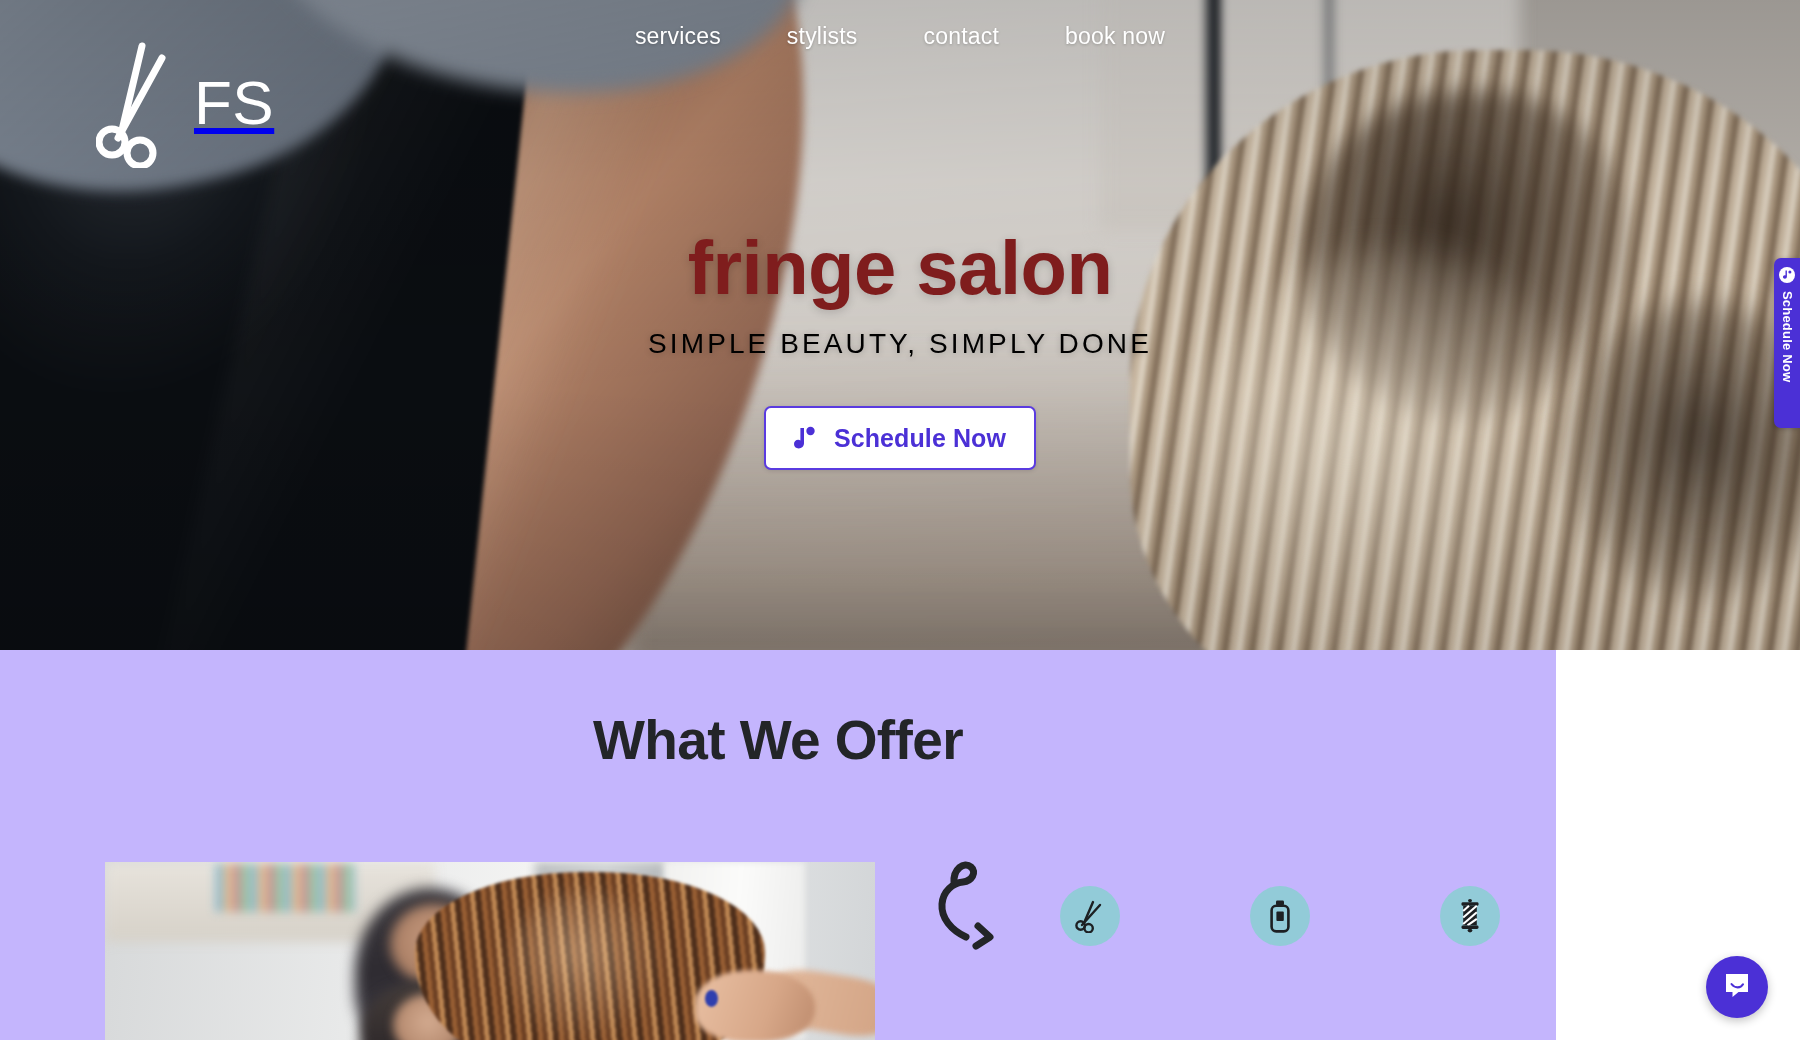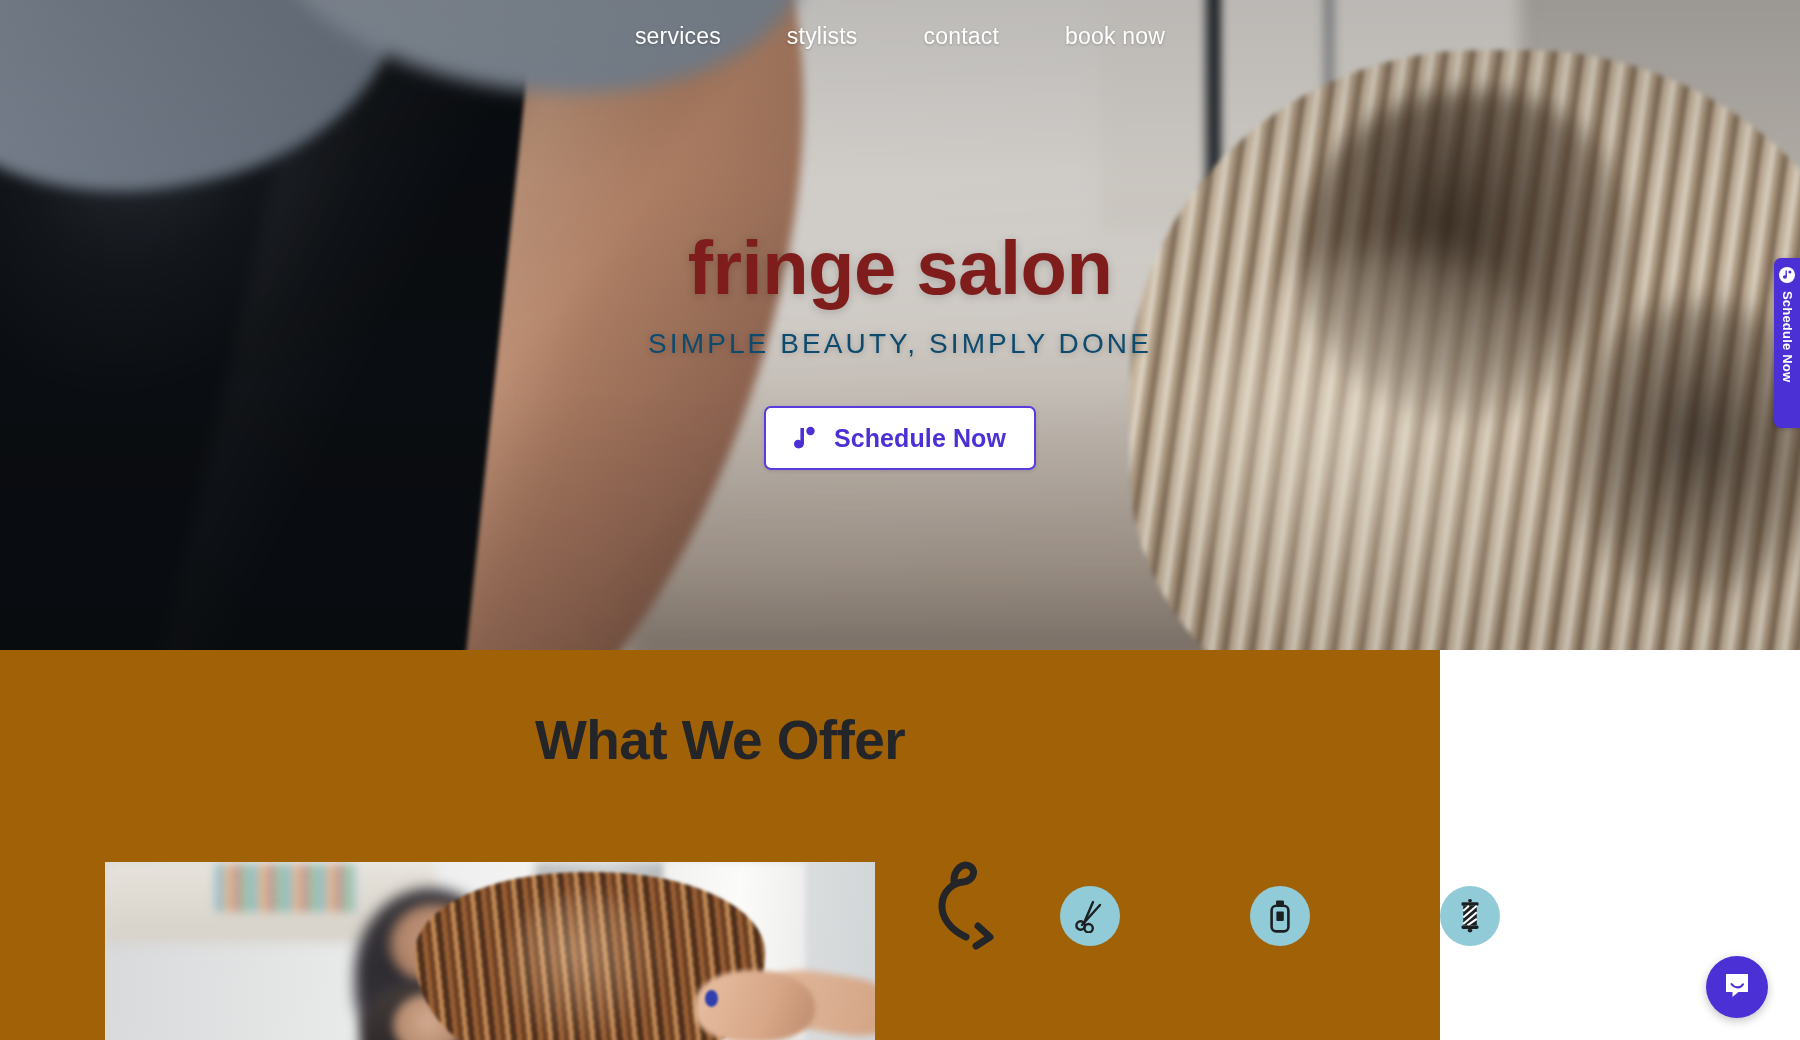--- a/index.html
+++ b/index.html
@@ -155,21 +155,21 @@
   .hero-copy{
     position:absolute; left:0; top:0; width:1800px; height:650px;
     display:flex; flex-direction:column; align-items:center; justify-content:center;
     z-index:5; padding-top:48px;
   }
   .hero-title{
     color:#7f1d1d; font-size:76px; font-weight:700; letter-spacing:-0.5px;
     line-height:1.06; text-shadow:0 2px 10px rgba(0,0,0,0.18);
   }
   .hero-sub{
-    margin-top:20px; color:#0c4a6e; font-size:28px; font-weight:300;
+    margin-top:20px; color:#000000; font-size:28px; font-weight:300;
     letter-spacing:3.1px; text-shadow:0 1px 6px rgba(0,0,0,0.22);
   }
   .hero-btn{
     margin-top:46px; display:inline-flex; align-items:center; gap:14px;
     background:#ffffff; border:2px solid #5A3BE0; border-radius:7px;
     padding:14px 28px 14px 22px; cursor:pointer;
     box-shadow:0 1px 4px rgba(0,0,0,0.13);
   }
   .hero-btn-label{ color:#4B30D6; font-size:25px; font-weight:700; letter-spacing:0.1px; }
   .acuity-mark{ width:32px; height:32px; display:block; }
@@ -184,21 +184,21 @@
     box-shadow:-1px 1px 5px rgba(0,0,0,0.2);
   }
   .side-tab-icon{ width:16px; height:16px; display:block; flex:0 0 auto; }
   .side-tab-label{
     color:#ffffff; font-size:13px; font-weight:700; letter-spacing:0.2px;
     white-space:nowrap;
     writing-mode:vertical-rl; text-orientation:mixed;
   }
 
   
-  .offer{ position:relative; width:1440px; height:390px; background:#a16207; }
+  .offer{ position:relative; width:1556px; height:390px; background:#c4b5fd; }
   .offer-title{
     text-align:center; padding-top:58px;
     color:#232528; font-size:55px; font-weight:700; letter-spacing:-0.6px;
   }
   .offer-body{
     position:absolute; top:862px; left:0; width:1800px;
   }
   .offer-photo{
     position:absolute; left:105px; top:0; width:770px; height:178px;
     overflow:hidden; background:#cfd2d4;
@@ -333,20 +333,31 @@
       <div class="ph-hair-light"></div>
       <div class="ph-arm"></div>
       <div class="ph-arm-hl"></div>
       <div class="ph-apron"></div>
       <div class="ph-apron-fold"></div>
       <div class="ph-sleeve"></div>
       <div class="ph-sleeve2"></div>
     </div>
     <div class="hero-scrim"></div>
 
+    <a class="logo" href="#">
+      <span>
+        <svg class="logo-mark" viewBox="0 0 82 130" fill="none" stroke="#ffffff" stroke-width="7" stroke-linecap="round">
+          <line x1="46" y1="8" x2="26" y2="92"></line>
+          <line x1="66" y1="20" x2="22" y2="100"></line>
+          <circle cx="16" cy="104" r="13" fill="none"></circle>
+          <circle cx="44" cy="115" r="13" fill="none"></circle>
+        </svg>
+      </span>
+      <span class="logo-text">FS</span>
+    </a>
 
     <nav class="nav">
       <a class="nav-item" href="#">services</a>
       <a class="nav-item" href="#">stylists</a>
       <a class="nav-item" href="#">contact</a>
       <a class="nav-item" href="#">book now</a>
     </nav>
 
     <div class="hero-copy">
       <h1 class="hero-title">fringe salon</h1>

